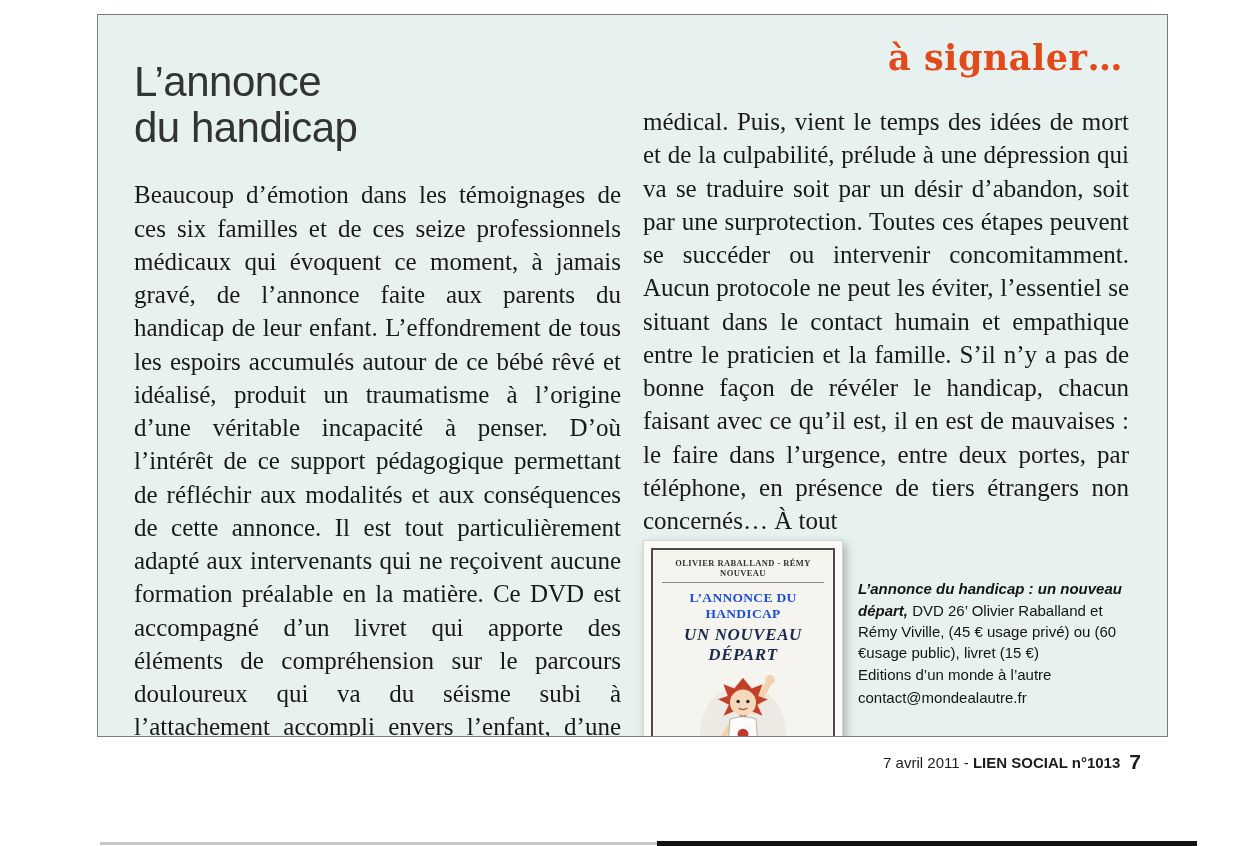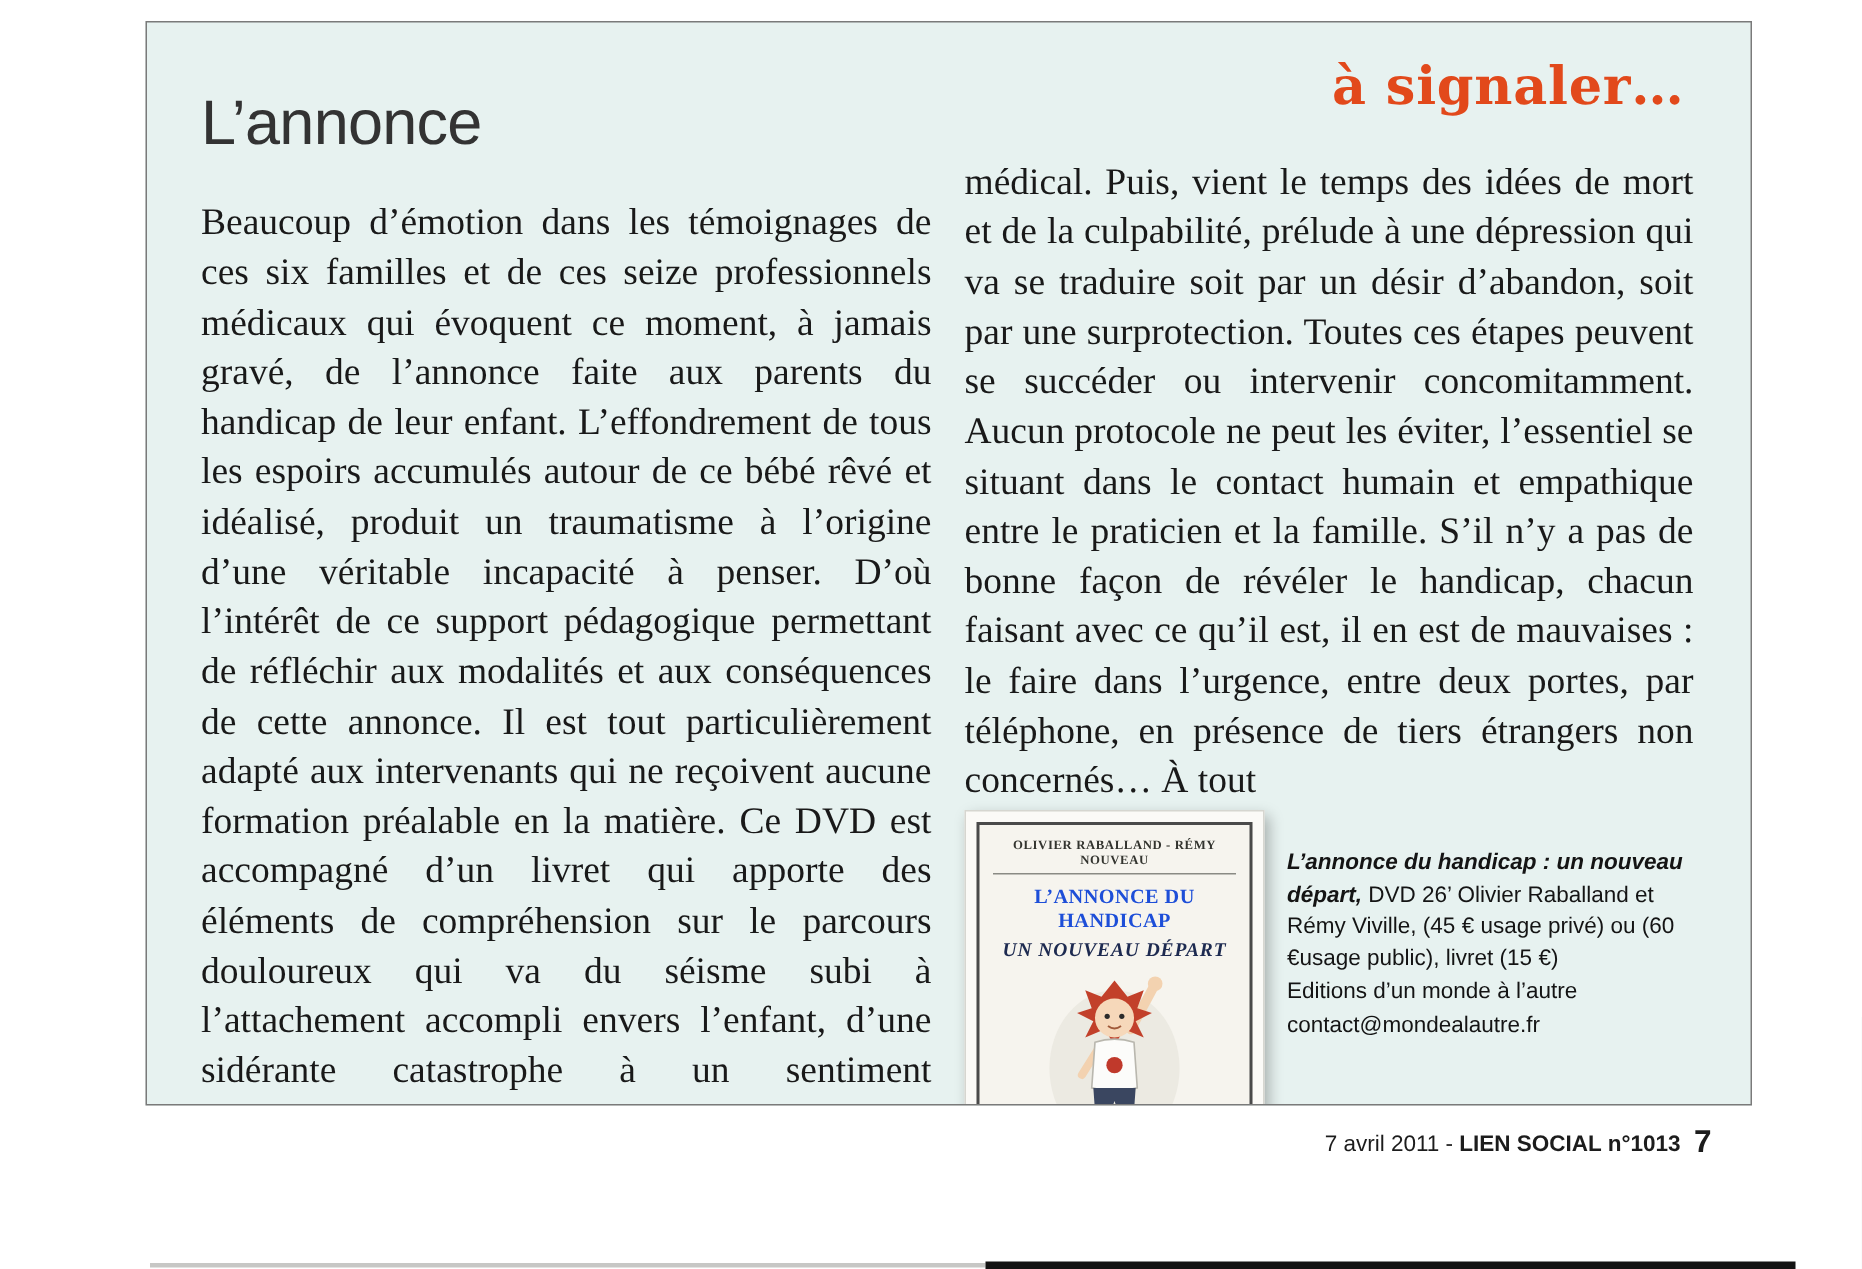--- a/index.html
+++ b/index.html
@@ -96,21 +96,21 @@
     font-weight: bold;
     font-size: 13.5px;
     color: #1d4ed8;
     letter-spacing: 0.3px;
     margin-top: 7px;
   }
   .dvd-subtitle {
     font-family: "Liberation Serif", serif;
     font-weight: bold;
     font-style: italic;
-    font-size: 13px;
+    font-size: 17px;
     color: #1d2a50;
     letter-spacing: 0.6px;
     margin-top: 3px;
   }
   .dvd-illustration { margin: 4px auto 0 auto; display: block; }
   .dvd-genre {
     font-family: "Liberation Sans", sans-serif;
     font-weight: bold;
     font-size: 10px;
     letter-spacing: 2.5px;
@@ -129,21 +129,21 @@
     color: #3a3a3a;
     width: 58px;
     margin: 7px 0 0 8px;
     padding: 2px;
     border: 1px solid #9a9a94;
     text-align: center;
   }
 
   
   .caption {
-    margin-top: 24px;
+    margin-top: 38px;
     font-family: "Liberation Sans", sans-serif;
     font-size: 15px;
     line-height: 1.42;
     color: #141414;
   }
   .caption p { margin: 0; }
   .caption-title { font-weight: bold; font-style: italic; }
   .caption-line { margin-top: 1px; }
 
   
@@ -179,20 +179,21 @@
 <div class="page" style="background: rgb(231, 242, 240);">
   <div class="page-inner">
 
     <div class="section-label" style="color: rgb(226, 73, 27);">à signaler…</div>
 
     <div class="columns">
 
       <div class="col-left">
         <h1 class="article-title" style="color: rgb(51, 51, 51);">
           <span style="display:block">L’annonce</span>
+          <span style="display:block">du handicap</span>
         </h1>
         <p class="body-text">Beaucoup d’émotion dans les témoignages de ces six familles et de ces seize professionnels médicaux qui évoquent ce moment, à jamais gravé, de l’annonce faite aux parents du handicap de leur enfant. L’effondrement de tous les espoirs accumulés autour de ce bébé rêvé et idéalisé, produit un traumatisme à l’origine d’une véritable incapacité à penser. D’où l’intérêt de ce support pédagogique permettant de réfléchir aux modalités et aux conséquences de cette annonce. Il est tout particulièrement adapté aux intervenants qui ne reçoivent aucune formation préalable en la matière. Ce DVD est accompagné d’un livret qui apporte des éléments de compréhension sur le parcours douloureux qui va du séisme subi à l’attachement accompli envers l’enfant, d’une sidérante catastrophe à un sentiment d’enrichissement. Mais pour que le vacillement de l’annonce devienne aussi la matrice d’un nouveau départ, il faut passer par un certain nombre de mécanismes de défense : le déni d’abord, assez vite suivi par la colère, la révolte et l’agressivité envers le corps</p>
       </div>
 
       <div class="col-right">
         <p class="body-text">médical. Puis, vient le temps des idées de mort et de la culpabilité, prélude à une dépression qui va se traduire soit par un désir d’abandon, soit par une surprotection. Toutes ces étapes peuvent se succéder ou intervenir concomitamment. Aucun protocole ne peut les éviter, l’essentiel se situant dans le contact humain et empathique entre le praticien et la famille. S’il n’y a pas de bonne façon de révéler le handicap, chacun faisant avec ce qu’il est, il en est de mauvaises : le faire dans l’urgence, entre deux portes, par téléphone, en présence de tiers étrangers non concernés… À tout</p>
 
         <div class="wrap-row">
 
           <div class="dvd-outer">

